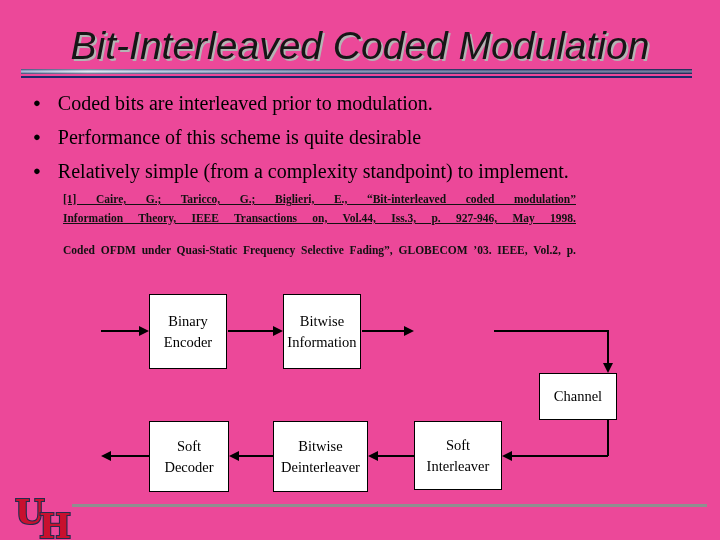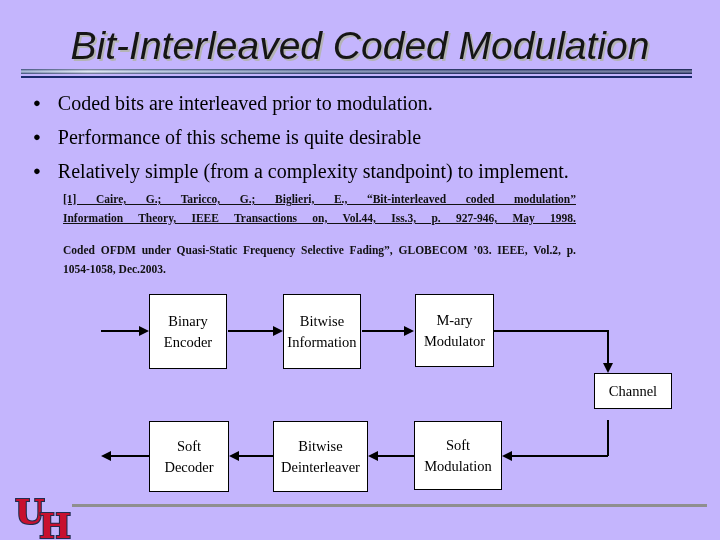--- a/index.html
+++ b/index.html
@@ -1,18 +1,18 @@
 <!DOCTYPE html>
 <html><head>
 <meta charset="utf-8">
 <style>
   html,body { margin:0; padding:0; background:#dddddd; }
   #slide {
     position:relative; width:720px; height:540px; margin:0 auto;
-    background:#c4b5fd; overflow:hidden;
+    background:#ec4899; overflow:hidden;
     font-family:"Liberation Serif", serif; color:#000;
   }
 
   
   .title {
     position:absolute; left:0; top:24px; width:720px;
     text-align:center;
     font-family:"Liberation Sans", sans-serif;
     font-style:italic; font-size:39px; font-weight:400;
     color:#161616; letter-spacing:0px; white-space:nowrap;
@@ -46,21 +46,21 @@
 
   
   .dbox {
     position:absolute; box-sizing:border-box; border:1.5px solid #000; background:#fff;
     display:flex; flex-direction:column; align-items:center; justify-content:center;
     font-size:14.5px; line-height:21px; text-align:center; white-space:nowrap;
   }
   #box-encoder       { left:149px; top:294px; width:78px; height:75px; }
   #box-interleaver   { left:283px; top:294px; width:78px; height:75px; }
   #box-modulator     { left:415px; top:294px; width:79px; height:73px; }
-  #box-channel       { left:594px; top:373px; width:78px; height:36px; }
+  #box-channel       { left:539px; top:373px; width:78px; height:47px; }
   #box-demodulator   { left:414px; top:421px; width:88px; height:69px; }
   #box-deinterleaver { left:273px; top:421px; width:95px; height:71px; }
   #box-decoder       { left:149px; top:421px; width:80px; height:71px; }
 
   .h-line { position:absolute; height:2px; background:#000; }
   .v-line { position:absolute; width:2px; background:#000; }
   .ah-right { position:absolute; width:0; height:0; border:5px solid transparent; border-right:0; border-left:10px solid #000; }
   .ah-left  { position:absolute; width:0; height:0; border:5px solid transparent; border-left:0;  border-right:10px solid #000; }
   .ah-down  { position:absolute; width:0; height:0; border:5px solid transparent; border-bottom:0; border-top:10px solid #000; }
 
@@ -89,41 +89,36 @@
     <span class="bullet-dot">●</span>
     <span class="bullet-text">Relatively simple (from a complexity standpoint) to implement.</span>
   </div>
 
   <div class="cite" id="cite-1">
     <div class="cite-line">[1] Caire, G.; Taricco, G.; Biglieri, E., “Bit-interleaved coded modulation”</div>
     <div class="cite-line">Information Theory, IEEE Transactions on, Vol.44, Iss.3, p. 927-946, May 1998.</div>
   </div>
   <div class="cite" id="cite-2">
     <div class="cite-line">Coded OFDM under Quasi-Static Frequency Selective Fading”, GLOBECOM ’03. IEEE, Vol.2, p.</div>
-    <div class="cite-line last">1054-1058, Dec.2003.</div>
   </div>
 
   <div class="dbox" id="box-encoder">
     <div>Binary</div>
     <div>Encoder</div>
   </div>
   <div class="dbox" id="box-interleaver">
     <div>Bitwise</div>
     <div>Information</div>
   </div>
-  <div class="dbox" id="box-modulator">
-    <div>M-ary</div>
-    <div>Modulator</div>
-  </div>
   <div class="dbox" id="box-channel">
     <div>Channel</div>
   </div>
   <div class="dbox" id="box-demodulator">
     <div>Soft</div>
-    <div>Modulation</div>
+    <div>Interleaver</div>
   </div>
   <div class="dbox" id="box-deinterleaver">
     <div>Bitwise</div>
     <div>Deinterleaver</div>
   </div>
   <div class="dbox" id="box-decoder">
     <div>Soft</div>
     <div>Decoder</div>
   </div>
 

